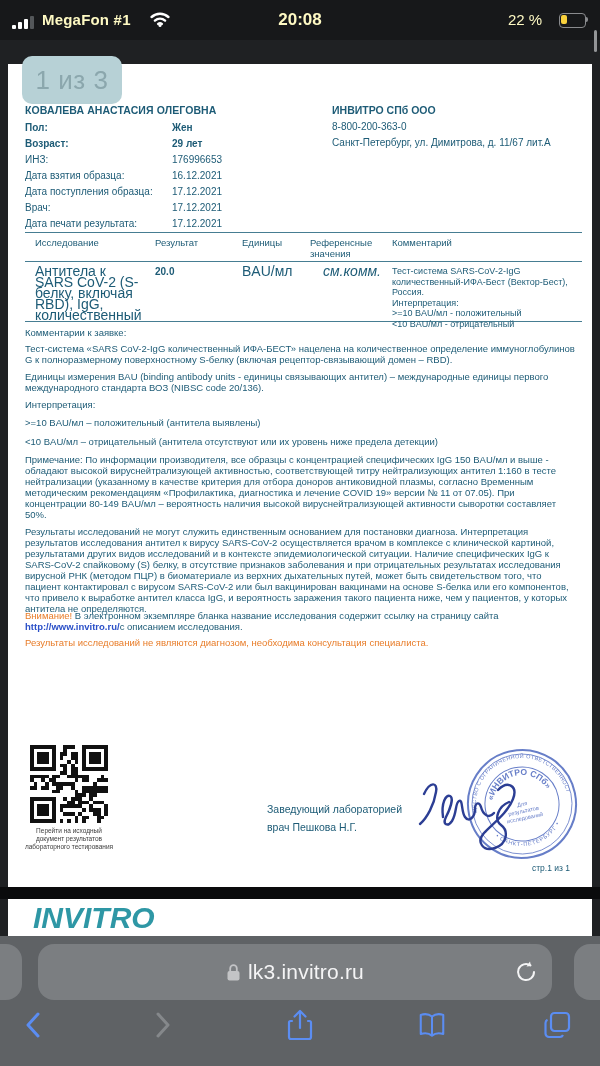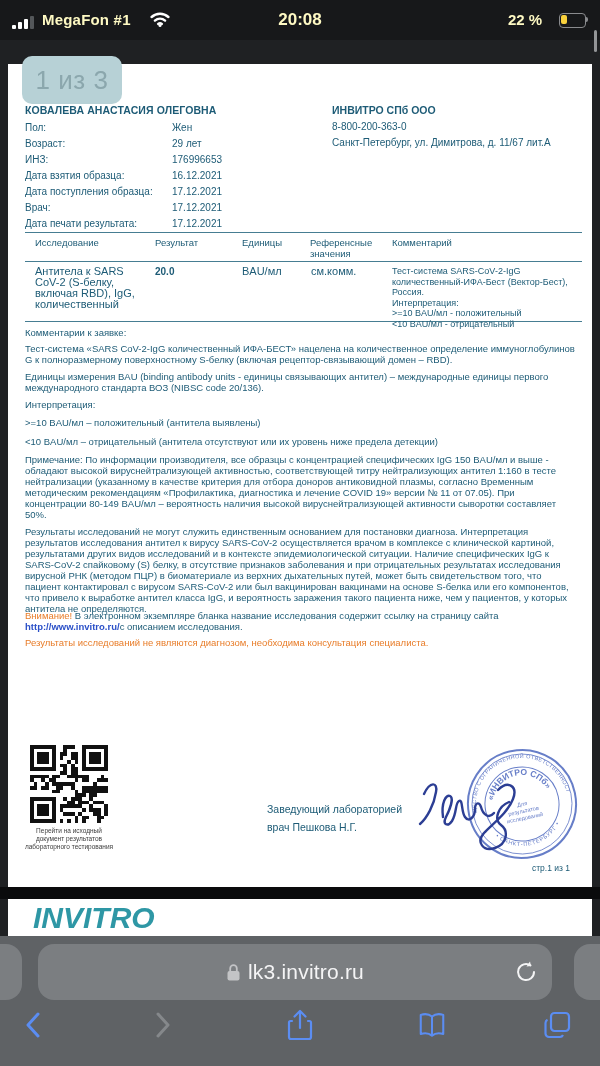--- a/index.html
+++ b/index.html
@@ -9,50 +9,50 @@
   .abs{position:absolute;}
 
   
   #status-bar{left:0;top:0;width:600px;height:40px;background:#17181a;color:#fef9c3;}
   #sig-bars{left:12px;top:16px;display:flex;align-items:flex-end;gap:2px;height:13px;}
   #sig-bars i{display:block;width:4px;border-radius:1px;background:#fff;}
   #sig-bars i.dim{background:#54575a;}
   #carrier{left:42px;top:11px;font-size:15px;font-weight:600;letter-spacing:.2px;}
   #wifi{left:150px;top:12px;}
   #clock{left:0;top:10px;width:600px;text-align:center;font-size:17px;font-weight:700;}
-  #batt-pct{left:508px;top:11px;font-size:15px;font-weight:700;}
+  #batt-pct{left:508px;top:11px;font-size:15px;font-weight:400;}
   #batt-body{left:559px;top:13px;width:25px;height:13px;border:1px solid #8a8b8e;border-radius:4px;}
   #batt-fill{left:1px;top:1px;width:6px;height:9px;border-radius:2px;background:#f9d13c;}
   #batt-nub{left:586px;top:17px;width:2px;height:5px;background:#8a8b8e;border-radius:0 2px 2px 0;}
   #scroll-thumb{left:594px;top:30px;width:3px;height:22px;border-radius:2px;background:#939597;}
 
   
   #page1{left:8px;top:64px;width:584px;height:823px;background:#fff;}
   #badge{left:22px;top:56px;width:100px;height:48px;background:#b7d1d6;border-radius:10px;
     display:flex;align-items:center;justify-content:center;z-index:3;
     color:#8ba7ad;font-size:26px;letter-spacing:.5px;}
   .doc{color:#1d5b76;}
   #patient-name{left:25px;top:104px;font-size:10.5px;font-weight:700;letter-spacing:.1px;}
   .prow{left:25px;font-size:10px;}
   .prow .lbl{position:absolute;left:0;top:0;width:145px;white-space:nowrap;}
   .prow .val{position:absolute;left:147px;top:0;white-space:nowrap;}
-  .prow.b .lbl,.prow.b .val{font-weight:400;}
+  .prow.b .lbl,.prow.b .val{font-weight:700;}
   #lab-name{left:332px;top:104px;font-size:10.5px;font-weight:700;}
   #lab-phone{left:332px;top:121px;font-size:10px;}
   #lab-addr{left:332px;top:137px;font-size:10px;}
 
   .rule{left:25px;width:557px;height:0;border-top:1px solid #467d92;}
   #rule1{top:232px;} #rule2{top:261px;} #rule3{top:321px;}
   .th{top:237px;font-size:9.5px;color:#1d5b76;}
   #th-0{left:35px;} #th-1{left:155px;} #th-2{left:242px;}
   #th-3{left:310px;width:64px;line-height:11px;} #th-4{left:392px;}
-  .td{top:266px;font-size:11px;color:#1d5b76;line-height:11px;}
+  .td{top:266px;font-size:14px;color:#1d5b76;line-height:11px;}
   #td-test{left:35px;width:108px;}
   #td-res{left:155px;font-weight:700;font-size:10px;}
-  #td-units{left:242px;} #td-ref{left:311px;}
+  #td-units{left:242px;} #td-ref{left:323px;font-style:italic;}
   #td-comment{left:392px;width:184px;font-size:9px;line-height:10.5px;white-space:pre-line;}
 
   .bp{left:25px;width:553px;font-size:9.5px;line-height:11px;color:#1d5b76;letter-spacing:0px;}
   #bp-title{top:327px;} #bp-p1{top:343px;} #bp-p2{top:371px;}
   #bp-it{top:399px;} #bp-i1{top:417px;} #bp-i2{top:436px;}
   #bp-note{top:454px;} #bp-disc{top:526px;} #bp-att{top:610px;} #bp-orange{top:637px;color:#e87c28;}
   .orange{color:#e87c28;}
   .doclink{color:#2b50c8;font-weight:700;text-decoration:none;}
 
   #qr{left:30px;top:745px;width:78px;height:78px;}

